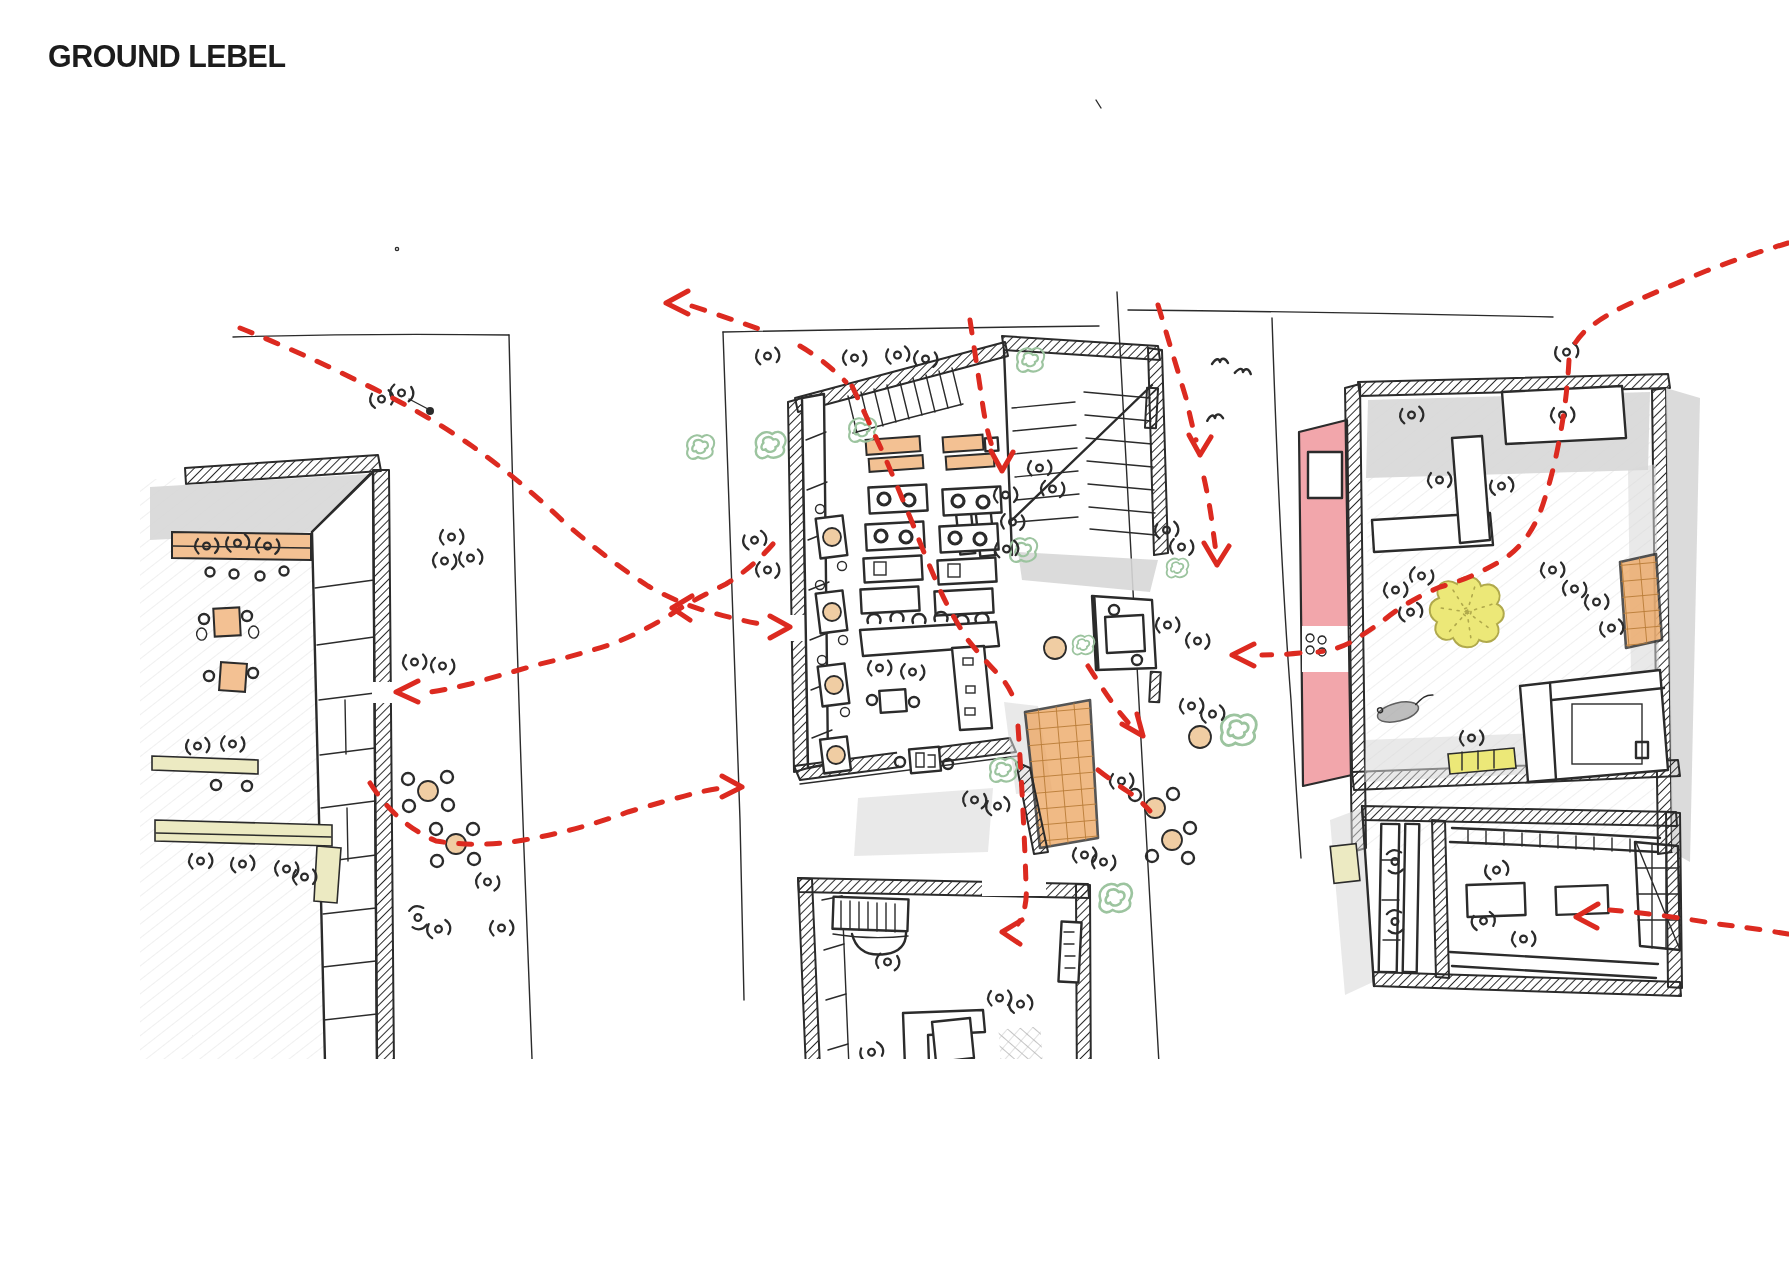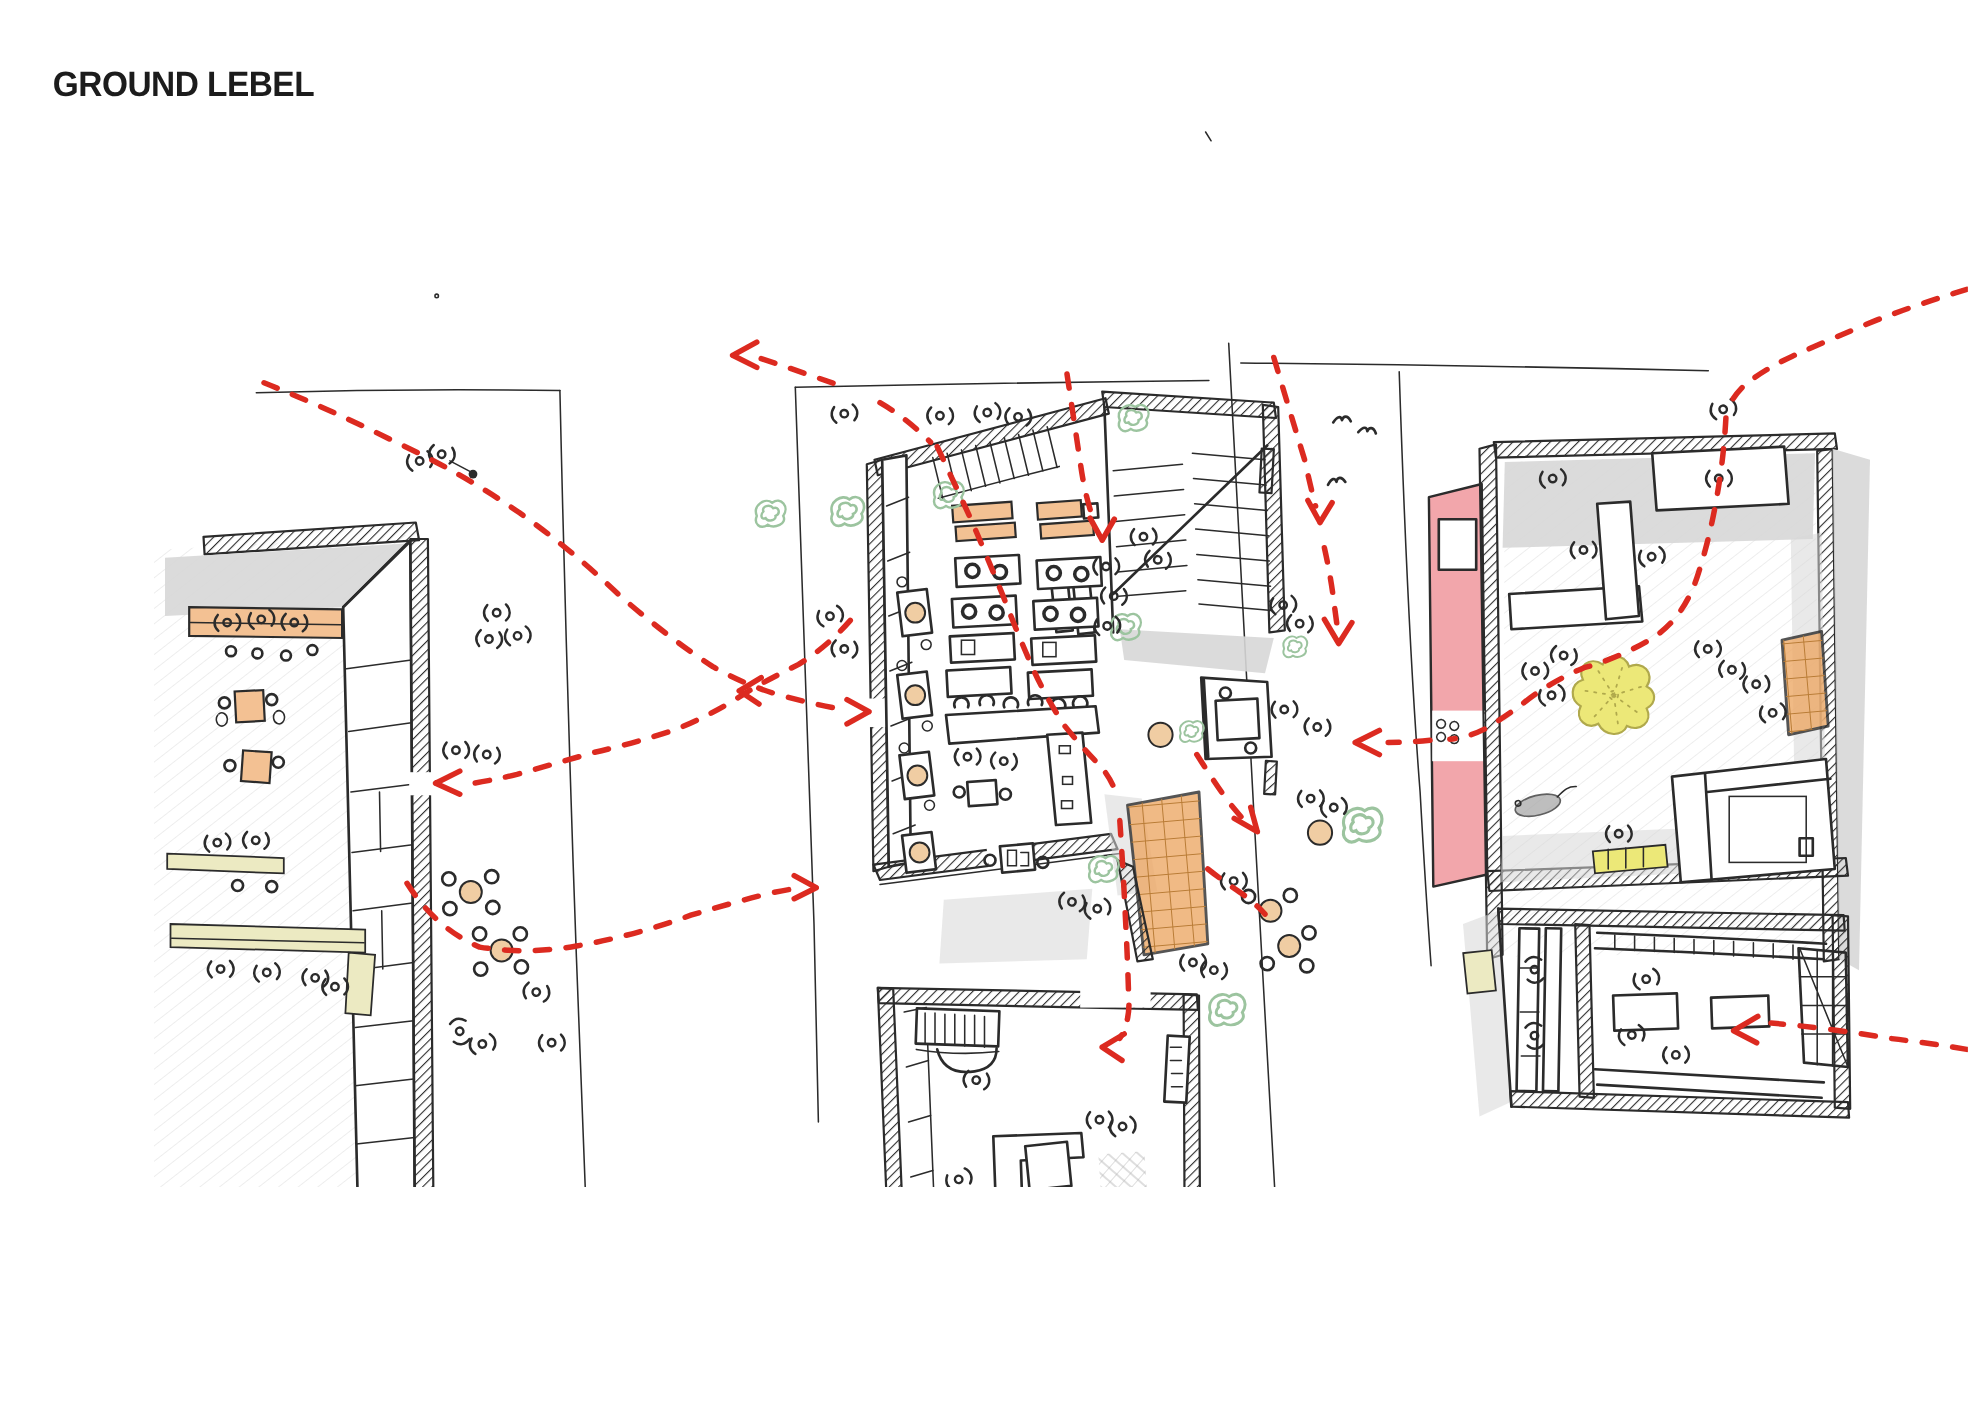--- a/index.html
+++ b/index.html
@@ -1,17 +1,17 @@
 <!DOCTYPE html>
 <html style="--ink: #2b2b2b; --paper: #ffffff; --red: #dc2a20; --pink: #f2a6ab; --yellow: #ece878; --ydark: #b0a94c; --orange: #eda967; --orangelight: #f3c193; --tan: #f0cda3; --cream: #eceac2; --green: #9cc49f; --grey: #d7d7d7; --pencil: #c7c7c7; --mat: #e4e4a4; --rat: #a9a9a9; --gridline: #b97c36;"><head>
 <meta charset="utf-8">
 <style>
   html,body{margin:0;padding:0;background:#fff;}
   .stage{position:relative;width:1789px;height:1059px;background:var(--paper,#fff);overflow:hidden;
-         font-family:"Liberation Sans", sans-serif;margin-top:20px;}
+         font-family:"Liberation Sans", sans-serif;}
   .title{position:absolute;left:48px;top:38px;margin:0;font-size:32px;font-weight:700;
          letter-spacing:-.5px;color:#1c1c1c;transform:scaleX(.95);transform-origin:left center;}
   svg{position:absolute;left:0;top:0;}
   .ink{stroke:var(--ink);fill:none;stroke-width:2.4;stroke-linecap:round;stroke-linejoin:round}
   .ink-thin{stroke:var(--ink);fill:none;stroke-width:1.4;stroke-linecap:round}
   .ink-thick{stroke:var(--ink);fill:none;stroke-width:3.2;stroke-linecap:round;stroke-linejoin:round}
   .wall{fill:url(#hatch);stroke:var(--ink);stroke-width:2;stroke-linejoin:round}
   .white{fill:#fff;stroke:var(--ink);stroke-width:2.4;stroke-linejoin:round}
   .whiteo{fill:#fff;stroke:none}
   .greyf{fill:var(--grey);stroke:none;opacity:.9}

